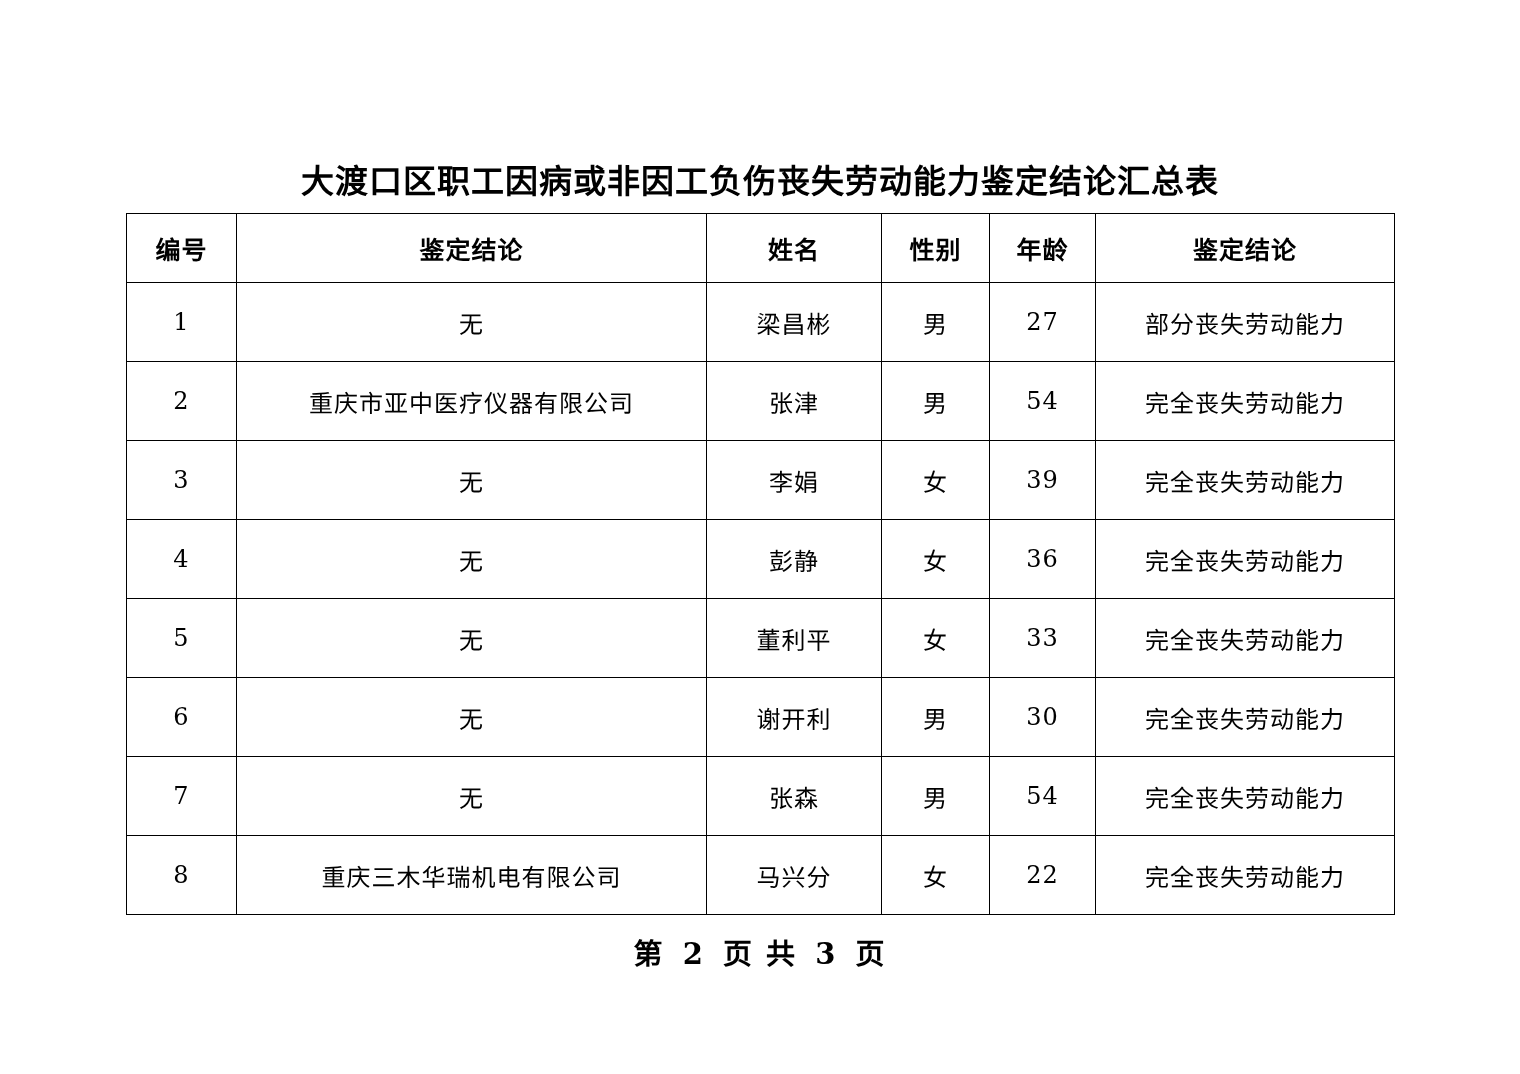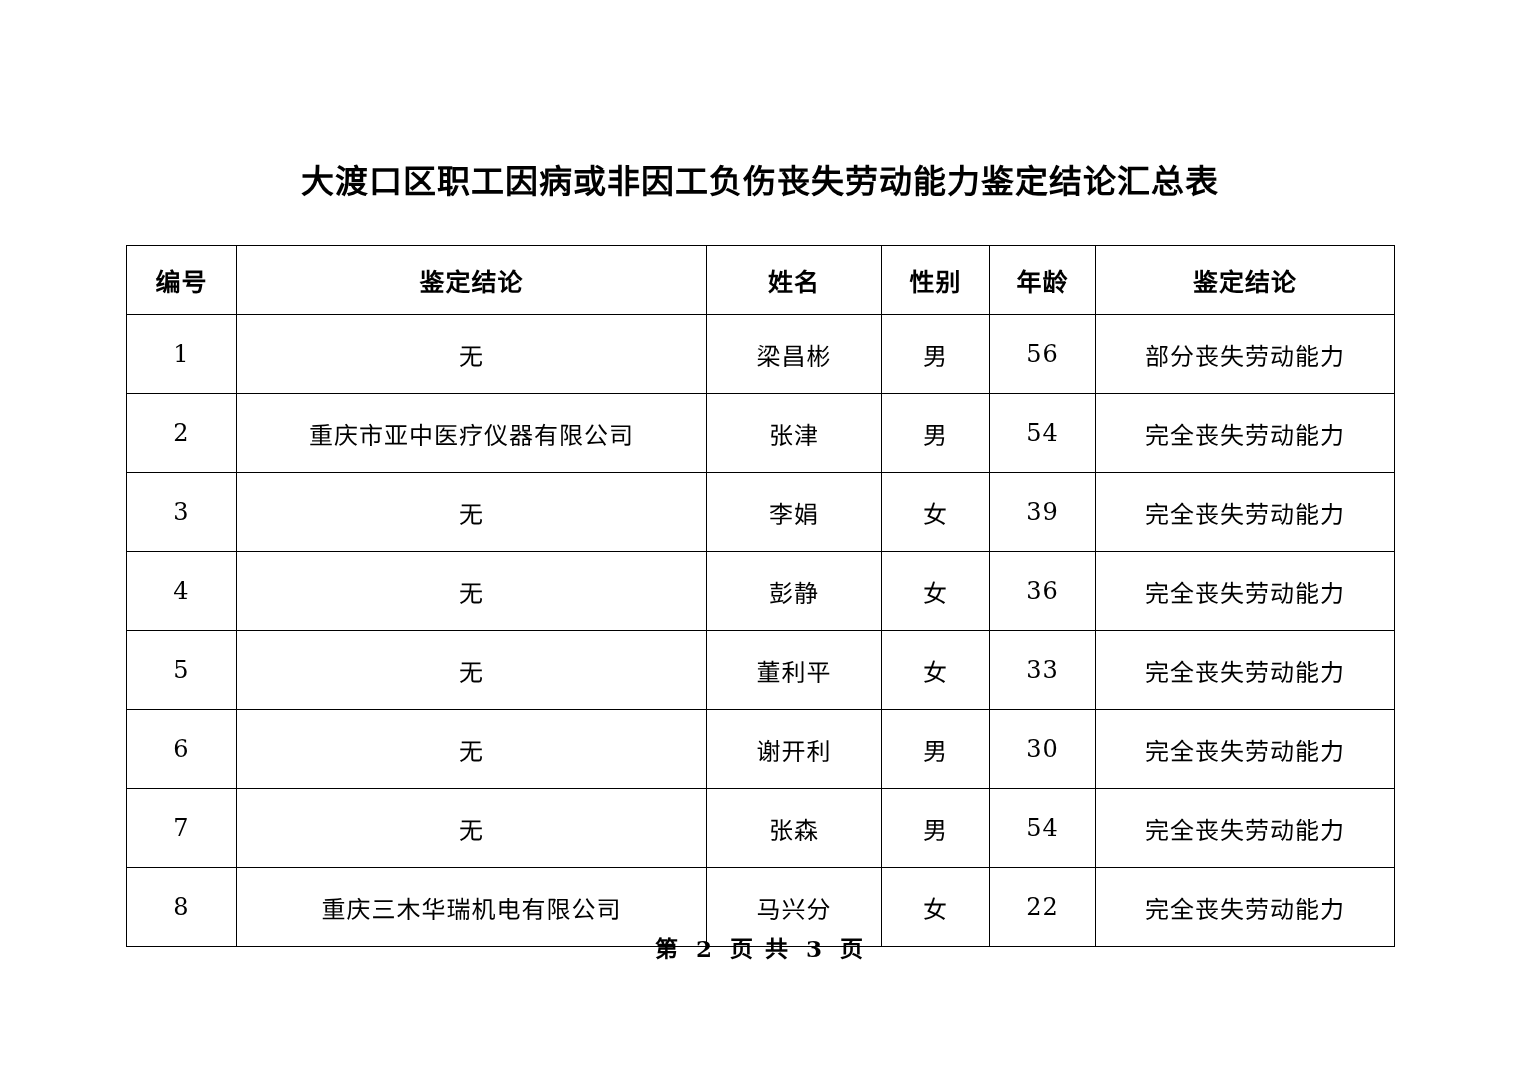--- a/index.html
+++ b/index.html
@@ -34,21 +34,20 @@
   .table-wrap {
     position: absolute;
     left: 126px;
     top: 213px;
     width: 1268px;
   }
   table.summary {
     border-collapse: collapse;
     width: 1268px;
     table-layout: fixed;
-    margin-top: 32px;
   }
   table.summary th,
   table.summary td {
     border: 1px solid #000000;
     text-align: center;
     vertical-align: middle;
     font-family: "DejaVu Serif", "Liberation Serif", serif;
   }
   table.summary thead th {
     height: 66px;
@@ -69,21 +68,21 @@
   col.c-gender  { width: 108px; }
   col.c-age     { width: 106px; }
   col.c-result  { width: 299px; }
 
   .footer {
     position: absolute;
     left: 0;
     top: 930px;
     width: 1520px;
     text-align: center;
-    font-size: 23px;
+    font-size: 29px;
     font-weight: bold;
     letter-spacing: 2px;
     font-family: "DejaVu Serif", "Liberation Serif", serif;
   }
   .footer span { margin: 0 3px; }
 </style>
 </head>
 <body>
 
 <div class="page">
@@ -109,21 +108,21 @@
           <th>年龄</th>
           <th>鉴定结论</th>
         </tr>
       </thead>
       <tbody>
         <tr>
           <td>1</td>
           <td>无</td>
           <td>梁昌彬</td>
           <td>男</td>
-          <td>56</td>
+          <td>27</td>
           <td>部分丧失劳动能力</td>
         </tr>
         <tr>
           <td>2</td>
           <td>重庆市亚中医疗仪器有限公司</td>
           <td>张津</td>
           <td>男</td>
           <td>54</td>
           <td>完全丧失劳动能力</td>
         </tr>

